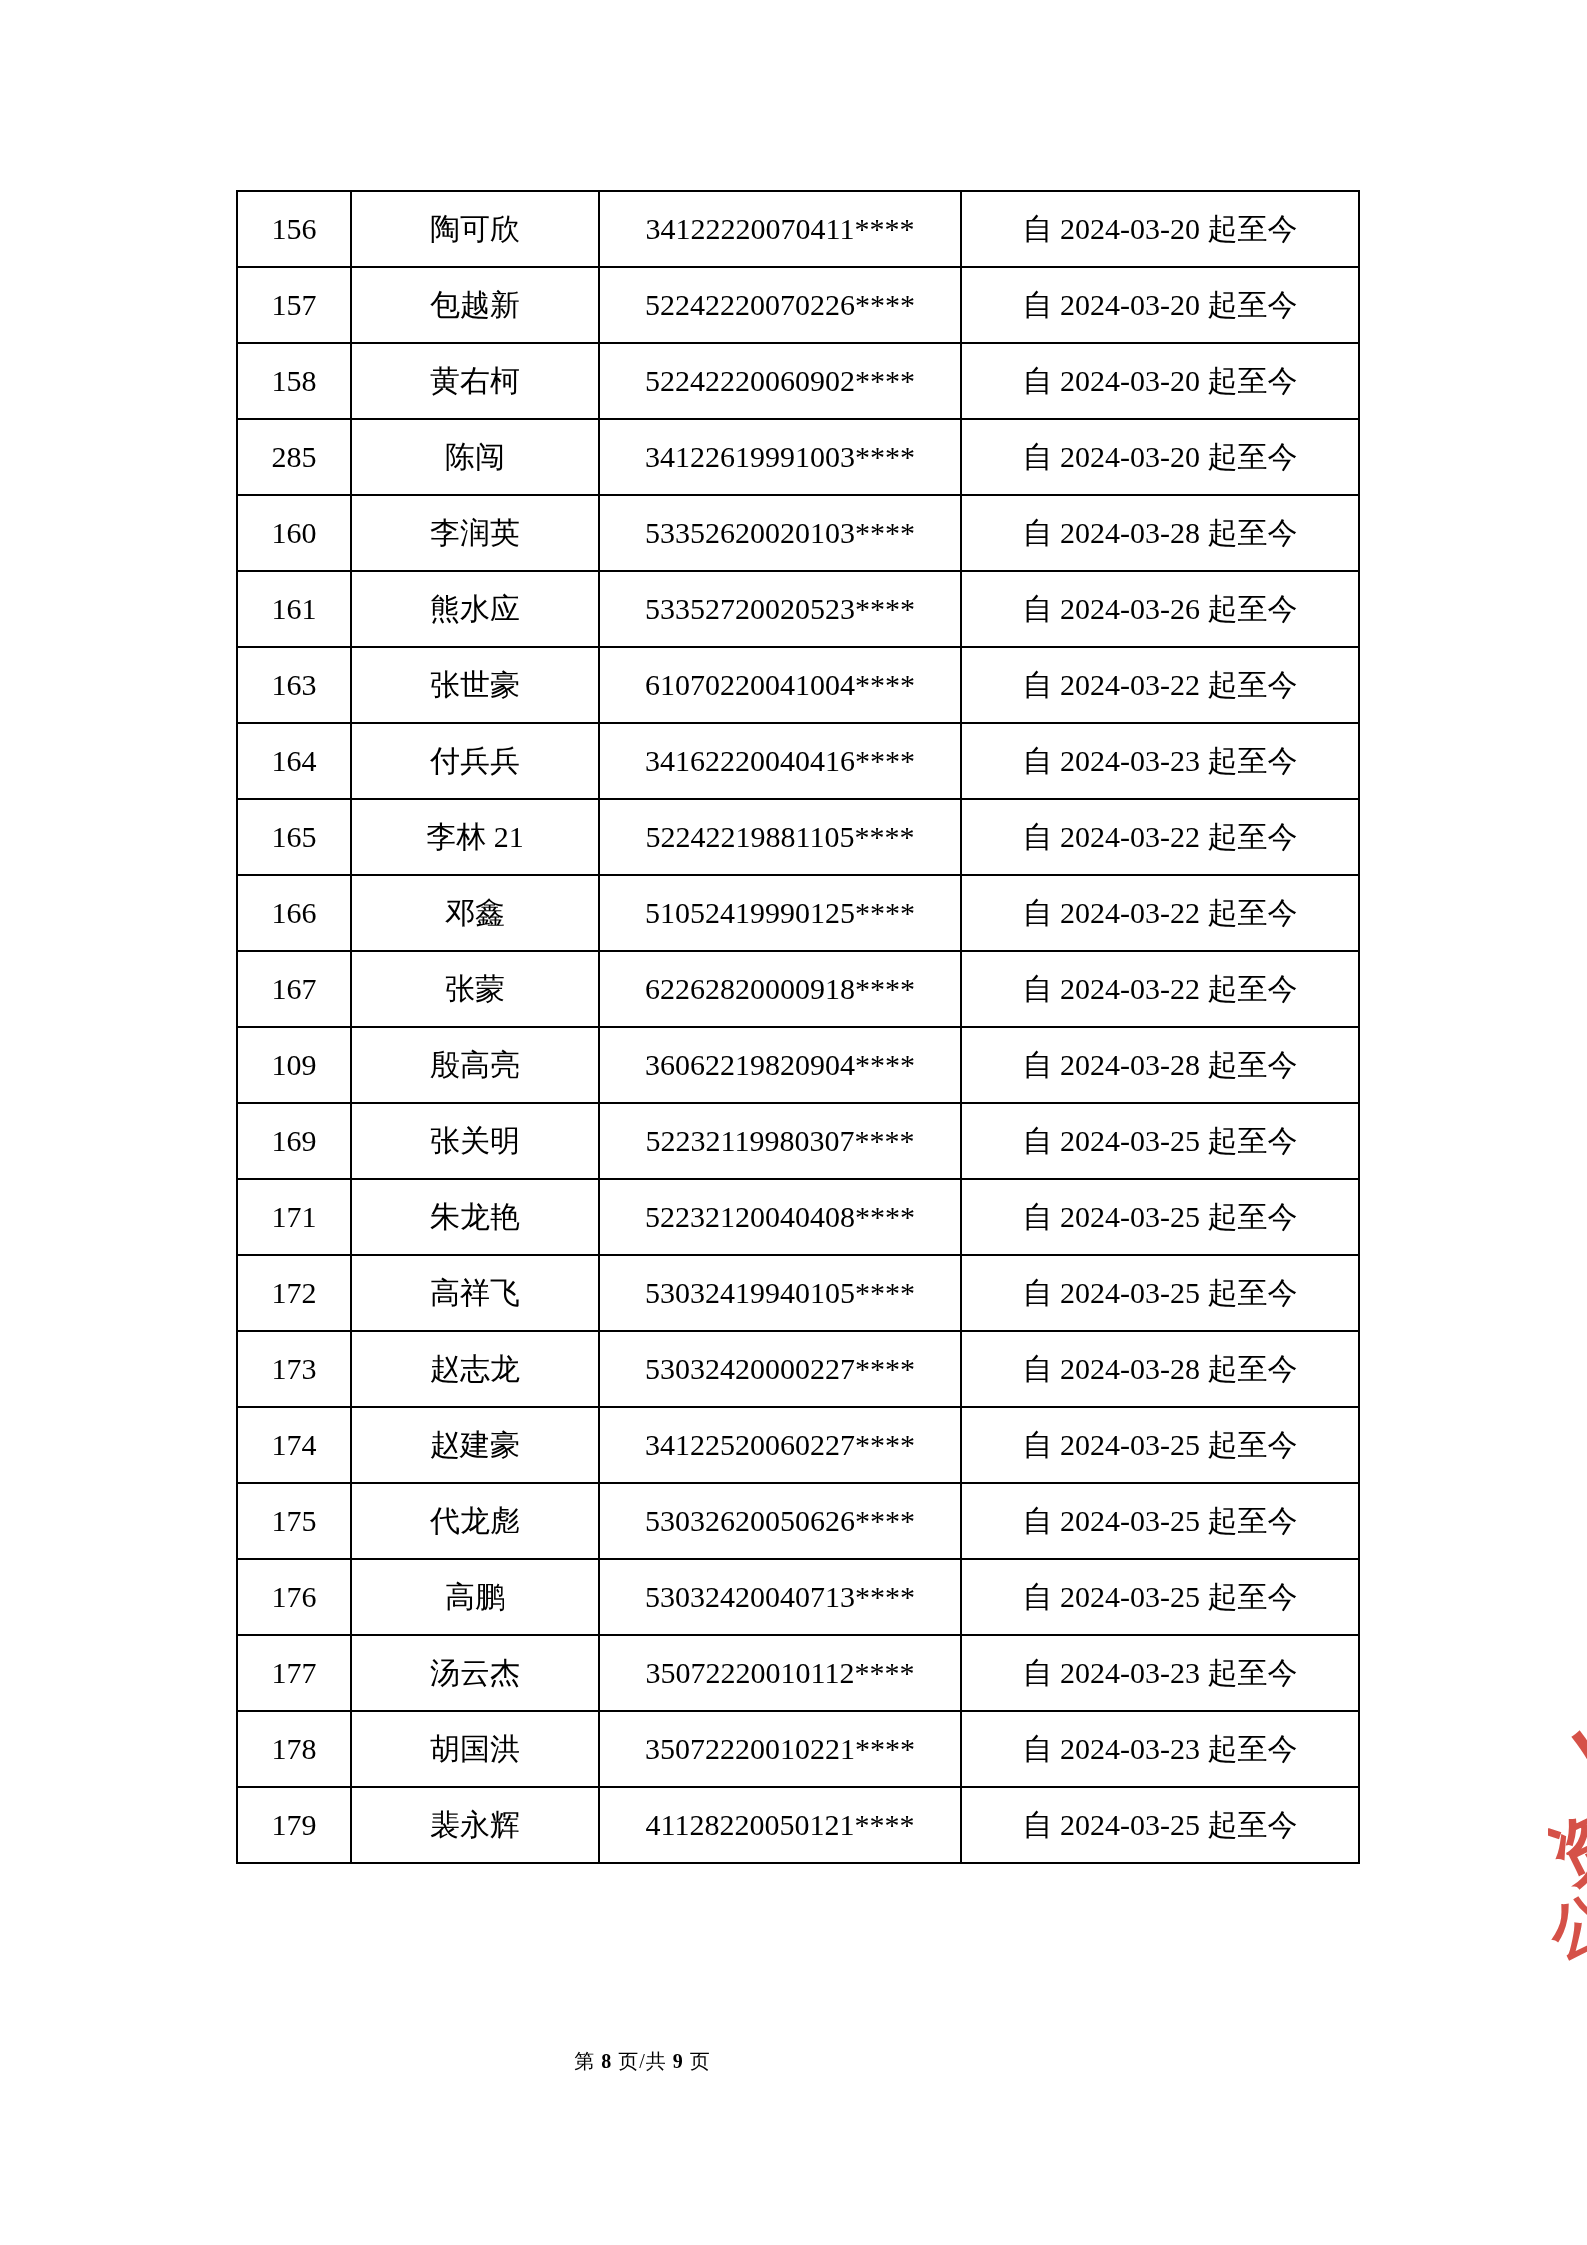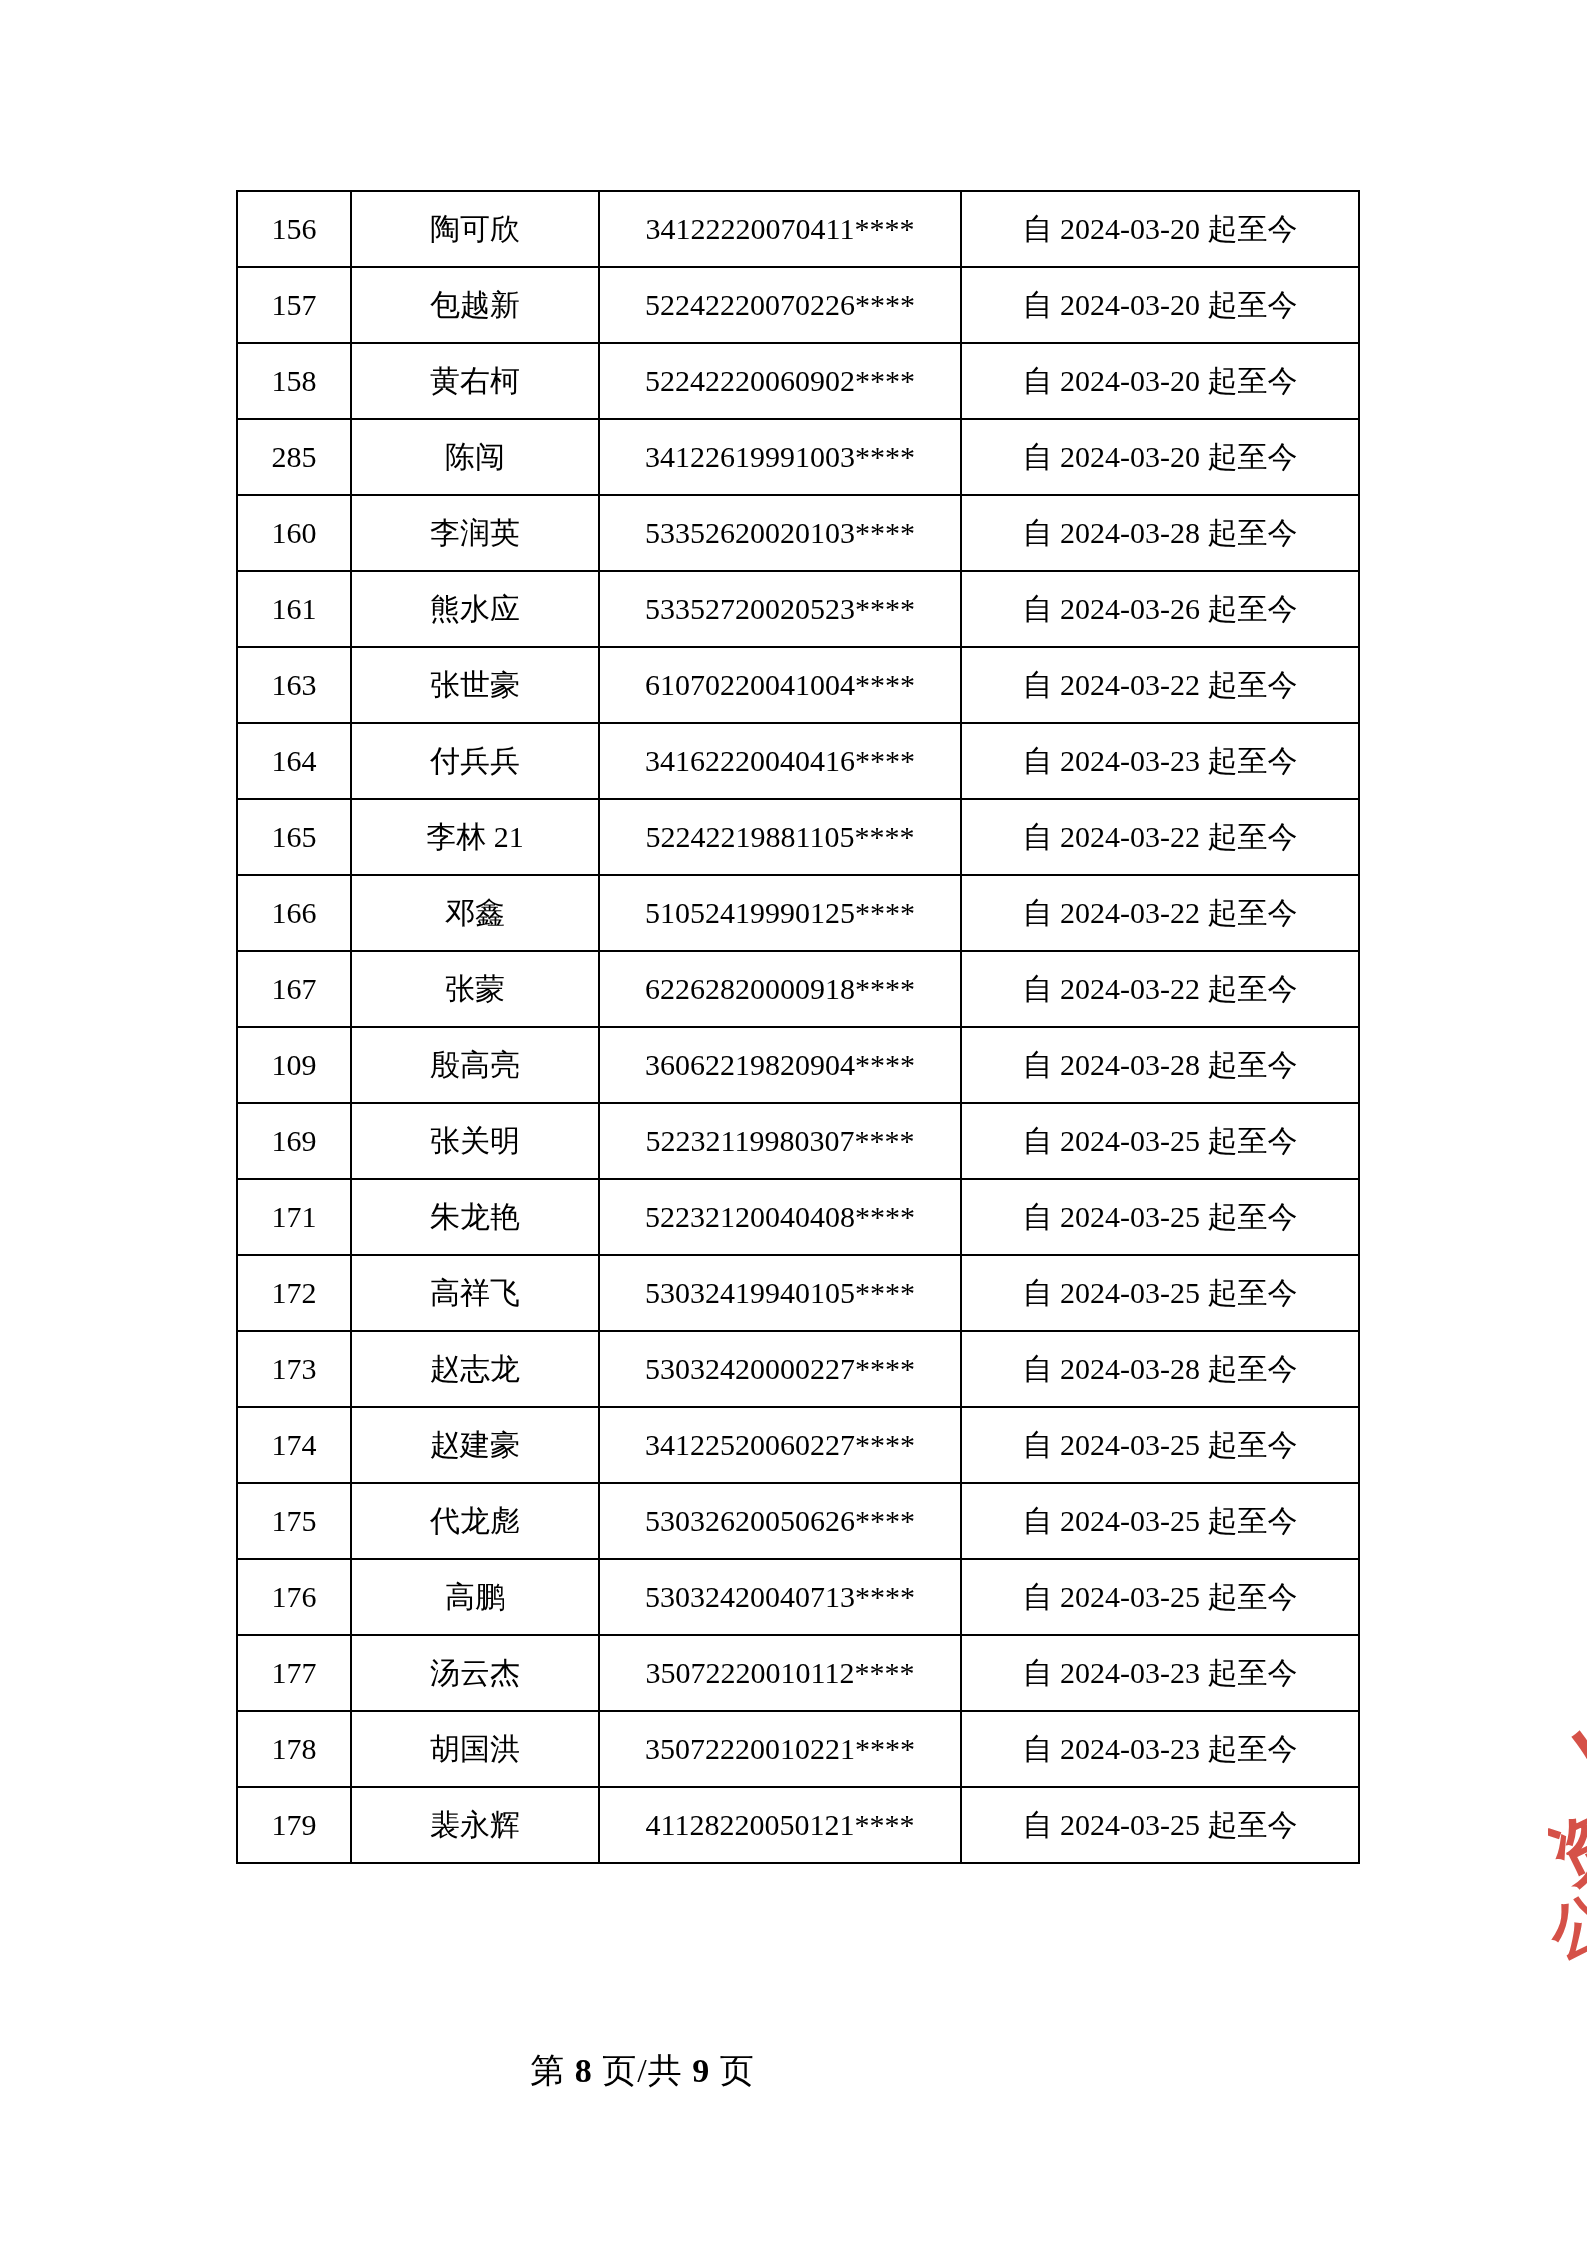--- a/index.html
+++ b/index.html
@@ -33,21 +33,21 @@
   td.c-no      { width: 112px; }
   td.c-name    { width: 246px; }
   td.c-id      { width: 360px; font-size: 31px; }
   td.c-period  { width: 396px; border-radius: 27px; }
   .footer {
     position: absolute;
     left: 0;
     top: 2048px;
     width: 1285px;
     text-align: center;
-    font-size: 34px;
+    font-size: 20px;
     letter-spacing: 1px;
   }
   .footer .num { font-weight: bold; }
   .seal {
     position: absolute;
     right: 0;
     top: 1726px;
     width: 48px;
     height: 246px;
     overflow: hidden;

